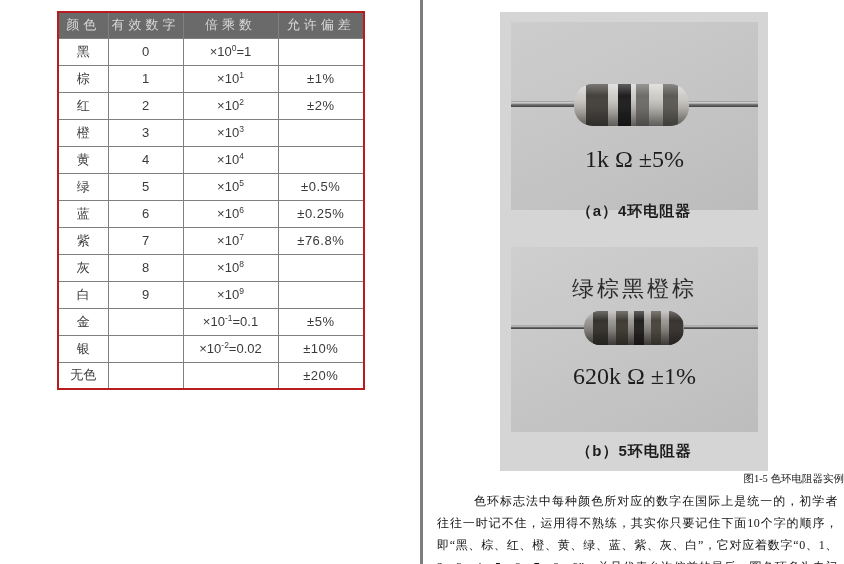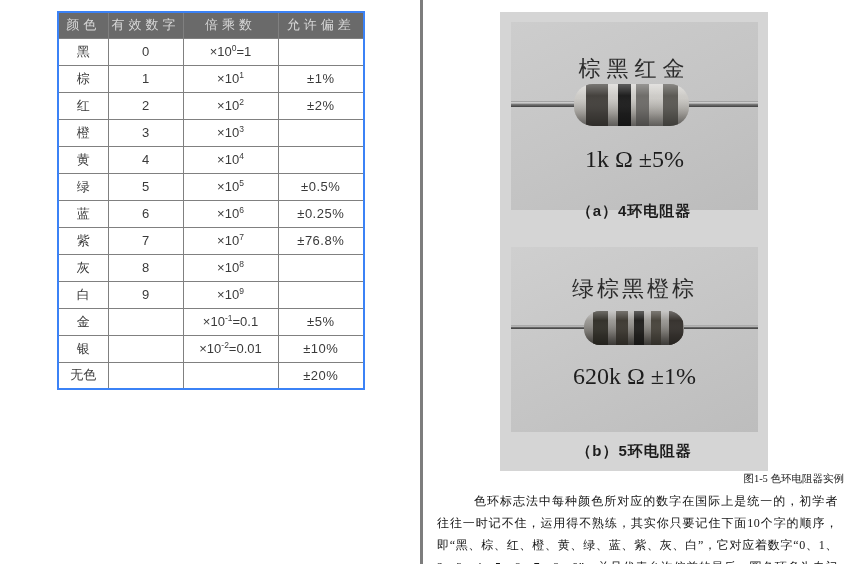--- a/index.html
+++ b/index.html
@@ -10,21 +10,21 @@
   }
   .divider {
     position:absolute; left:420px; top:0; width:3px; height:564px;
     background:#7d7d7d;
   }
 
   
   .color-table {
     position:absolute; left:57px; top:11px;
     border-collapse:collapse; table-layout:fixed;
-    border:2px solid #3b82f6;
+    border:2px solid #b91c1c;
   }
   .color-table col.c1{width:50px}.color-table col.c2{width:75px}
   .color-table col.c3{width:95px}.color-table col.c4{width:86px}
   .color-table th, .color-table td {
     border:1px solid #808080; text-align:center; vertical-align:middle;
     padding:0; height:27px; font-size:13px; color:#3a3a3a; font-weight:normal;
     overflow:hidden; white-space:nowrap;
   }
   .color-table thead th {
     background:#6a6a6a; color:#d8d8d8; letter-spacing:4px; height:26px;
@@ -173,21 +173,21 @@
     <tr>
       <td>金</td>
       <td></td>
       <td><span>×10</span><sup>-1</sup><span>=0.1</span></td>
       <td><span class="tol">±5%</span></td>
     </tr>
 
     <tr>
       <td>银</td>
       <td></td>
-      <td><span>×10</span><sup>-2</sup><span>=0.01</span></td>
+      <td><span>×10</span><sup>-2</sup><span>=0.02</span></td>
       <td><span class="tol">±10%</span></td>
     </tr>
 
     <tr>
       <td>无色</td>
       <td></td>
       <td><span></span><sup></sup><span></span></td>
       <td><span class="tol">±20%</span></td>
     </tr>
   </tbody>
@@ -225,21 +225,20 @@
           <rect x="63" y="62" width="115" height="42" fill="url(#bodyA)"></rect>
           <g>
               <rect x="75" y="62" width="22" height="42" fill="#45423e"></rect>
               <rect x="107" y="62" width="13" height="42" fill="#1f1f1f"></rect>
               <rect x="125" y="62" width="13" height="42" fill="#6f6d6a"></rect>
               <rect x="152" y="62" width="15" height="42" fill="#5c5a55"></rect>
             </g>
           <rect x="63" y="62" width="115" height="42" fill="url(#shade)"></rect>
         </g>
       </svg>
-      <div class="bands-label">棕黑红金</div>
       <div class="value-label">1k Ω ±5%</div>
     </div>
 
     <div class="photo-caption caption-a">（a）4环电阻器</div>
 
     <div class="photo photo-b">
       <svg class="resistor" width="247" height="185" viewBox="0 0 247 185">
         <defs>
           <linearGradient id="leadB" x1="0" y1="0" x2="0" y2="1">
             <stop offset="0%" stop-color="#8f8f8f"></stop>

